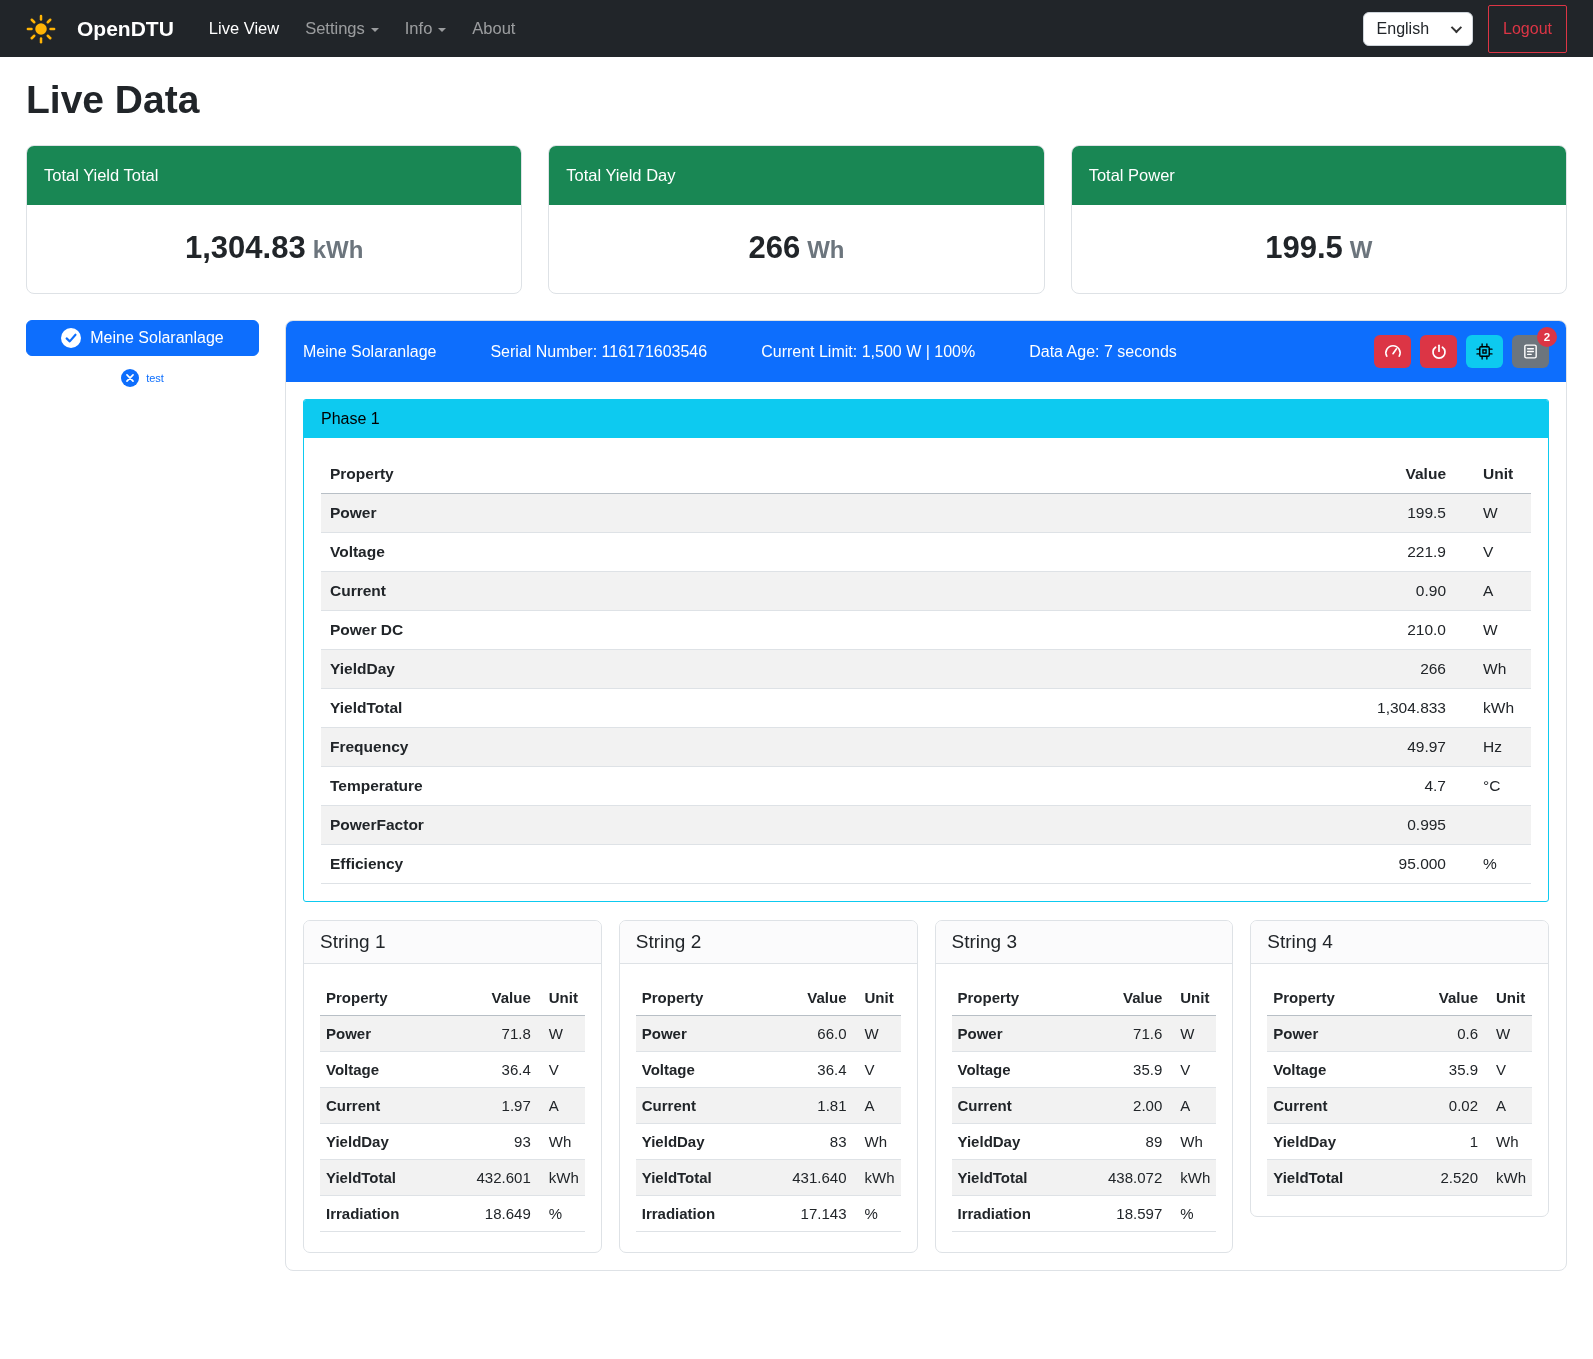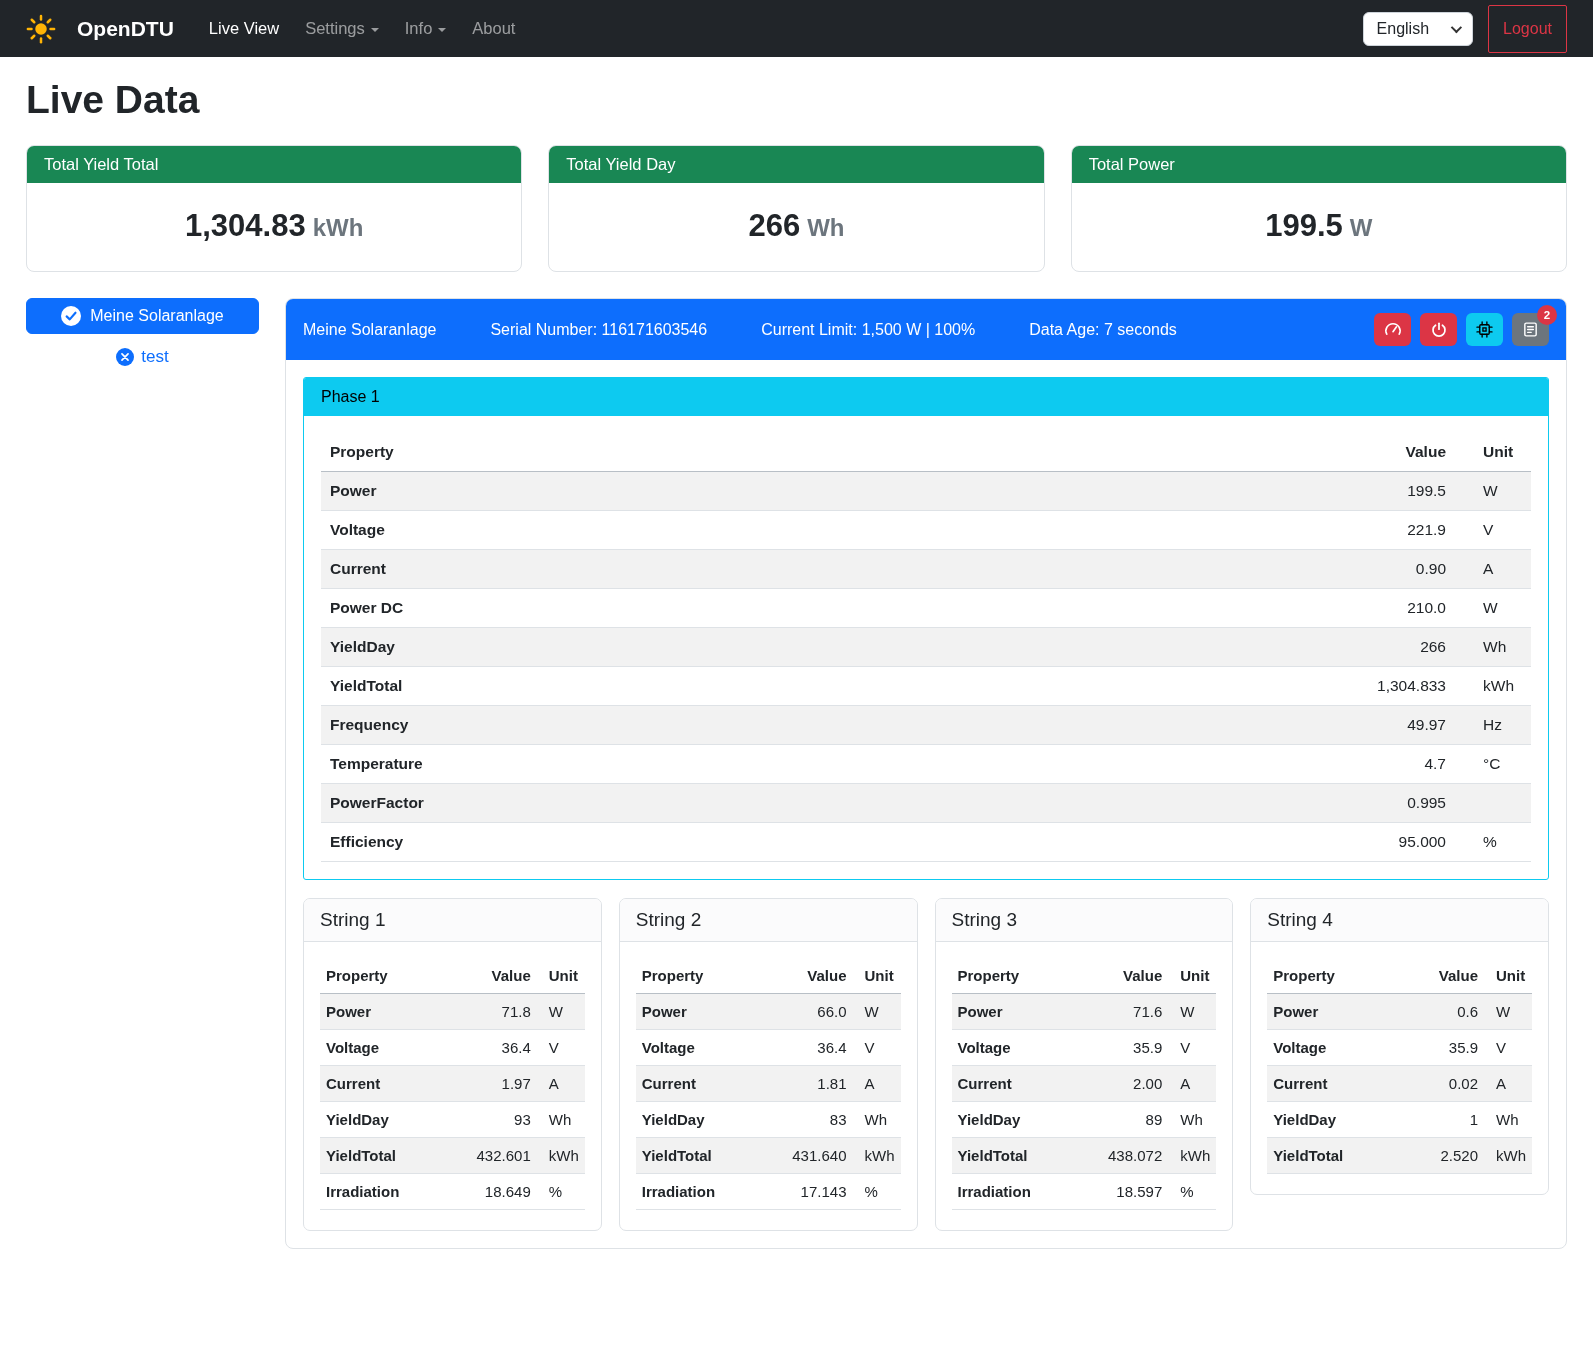--- a/index.html
+++ b/index.html
@@ -68,41 +68,41 @@
   .summary-row { display: flex; gap: 26px; margin: 0 26px 26px; }
   .card {
     background: #fff;
     border: 1px solid #dee2e6;
     border-radius: 8px;
     overflow: hidden;
   }
   .summary-card { flex: 1; }
   .summary-card .card-header {
     background: #198754; color: #fff;
-    padding: 9px 17px; font-size: 16.5px;
+    padding: 20px 17px; font-size: 16.5px;
   }
   .summary-card .card-body { padding: 25px 16px 27px; text-align: center; }
   .big-value { font-size: 31px; font-weight: 700; color: #212529; }
   .big-unit  { font-size: 24px; font-weight: 600; color: #6c757d; margin-left: 7px; }
 
   
   .content-row { display: flex; gap: 26px; margin: 0 26px 30px; align-items: flex-start; }
   .sidebar { width: 233px; flex-shrink: 0; }
   .inverter-select-btn {
     width: 100%;
     background: #0d6efd; border: 1px solid #0d6efd;
     color: #fff; border-radius: 6px;
     padding: 7px 10px; font-size: 16px;
     display: flex; align-items: center; justify-content: center; gap: 9px;
     cursor: pointer; font-family: "Liberation Sans", sans-serif;
   }
   .test-link {
     margin-top: 13px;
     display: flex; align-items: center; justify-content: center; gap: 7px;
-    color: #0d6efd; font-size: 17px; cursor: pointer;
+    color: #0d6efd; font-size: 11px; cursor: pointer;
   }
 
   
   .inverter-card { flex: 1; border-radius: 8px; }
   .inverter-header {
     background: #0d6efd; color: #fff;
     display: flex; align-items: center;
     padding: 14px 17px; gap: 54px; font-size: 16px;
   }
   .inverter-header .hdr-item { white-space: nowrap; }

